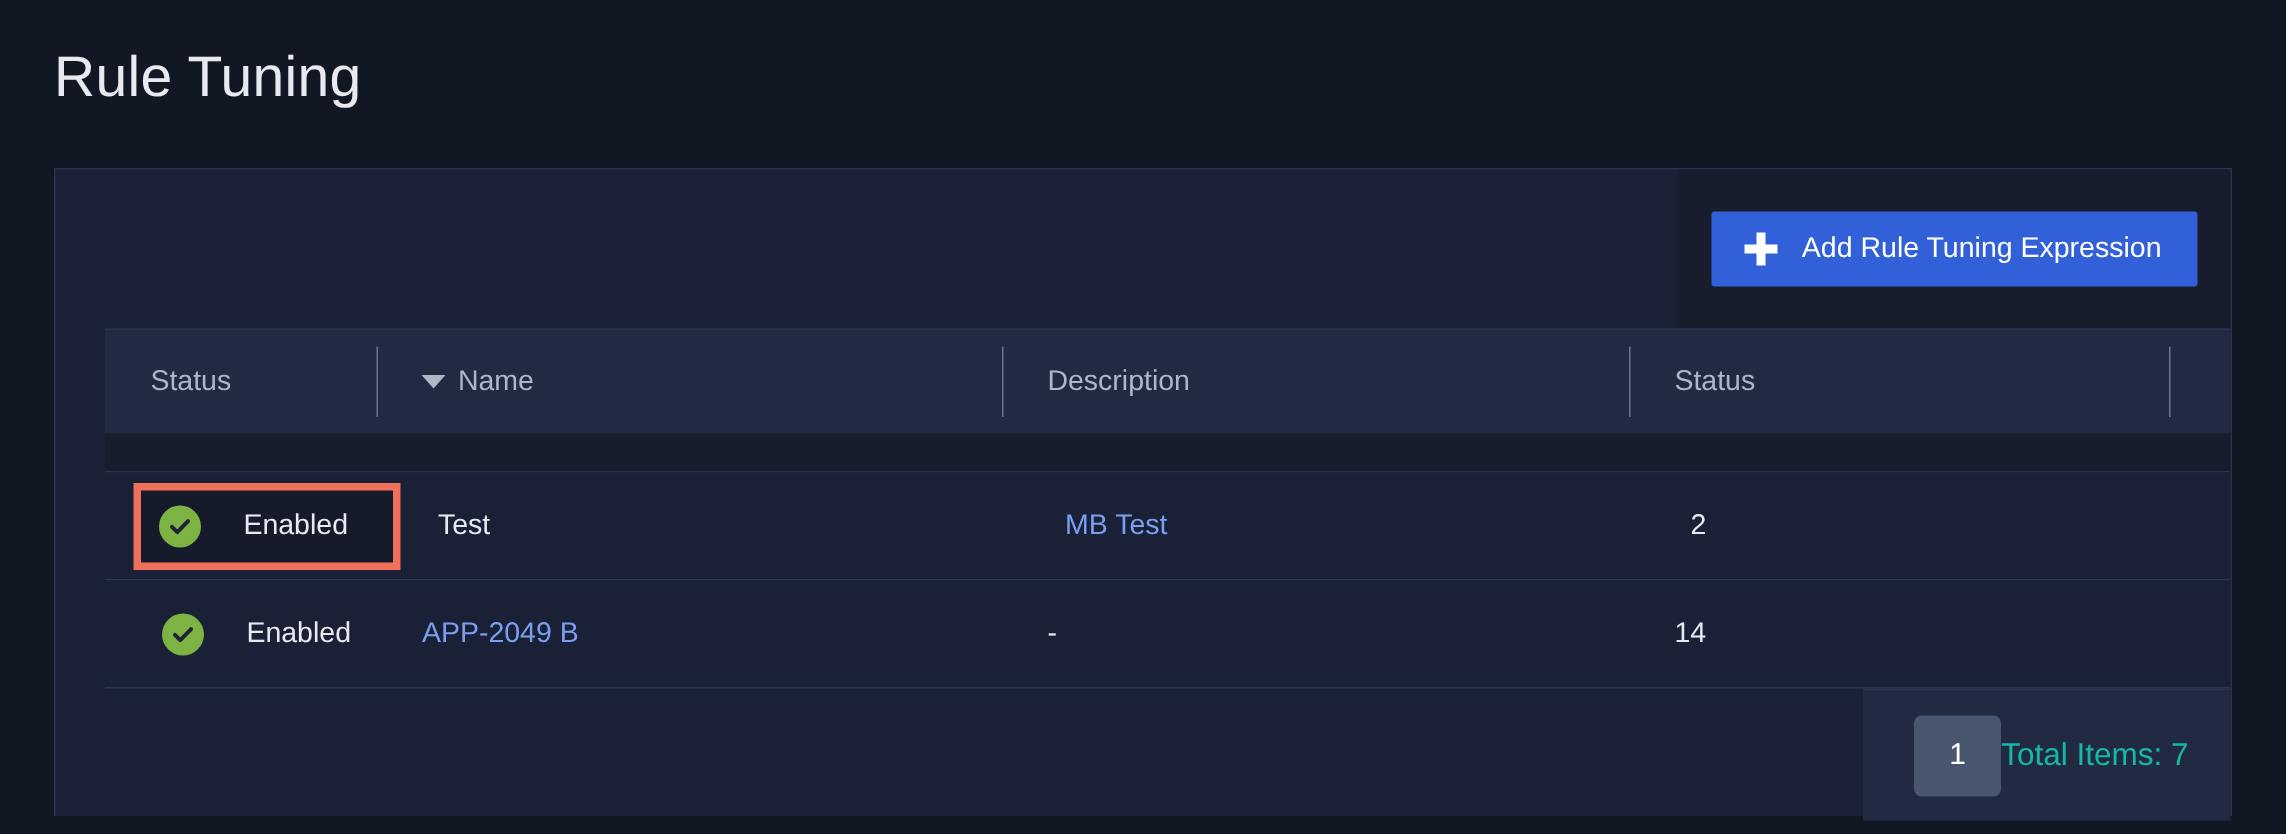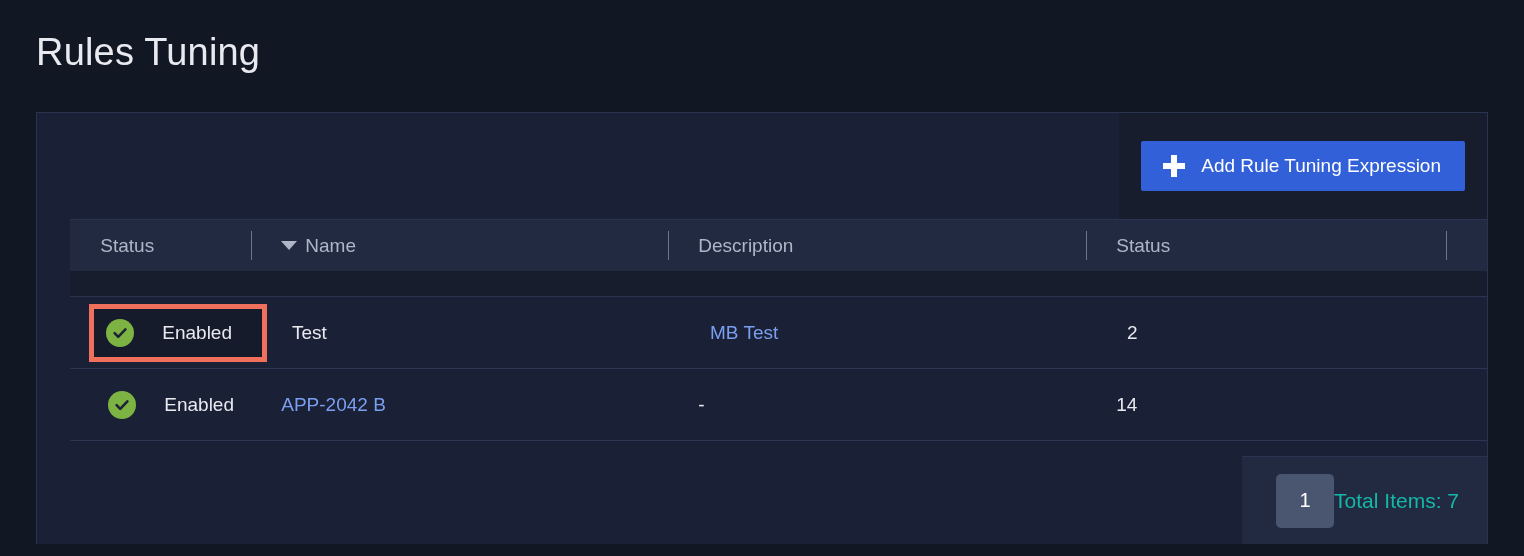--- a/index.html
+++ b/index.html
@@ -95,21 +95,21 @@
   
   .table {
     display: flex;
     flex-direction: column;
     flex: 1 1 auto;
   }
 
   .thead {
     display: flex;
     align-items: stretch;
-    height: 52px;
+    height: 70px;
     background: #222a42;
     border-top: 1px solid #2a3350;
   }
 
   .th {
     display: flex;
     align-items: center;
     font-size: 19px;
     color: #aeb6c8;
     position: relative;
@@ -233,21 +233,21 @@
   .total-items {
     font-size: 21px;
     color: #14b8a6;
   }
 </style>
 </head>
 <body>
 
 <div class="page">
 
-  <h1 class="page-title">Rules Tuning</h1>
+  <h1 class="page-title">Rule Tuning</h1>
 
   <div class="card">
 
     <div class="toolbar">
       <button class="add-btn">
         <span class="plus-icon"></span>
         <span>Add Rule Tuning Expression</span>
       </button>
     </div>
 
@@ -298,21 +298,21 @@
           <span class="status-cell">
             <span class="check-icon">
               <svg width="18" height="18" viewBox="0 0 18 18" aria-hidden="true">
                 <path d="M3.6 9.2 L7.2 12.8 L14.4 5.4" fill="none" stroke="#1d2433" stroke-width="2.6" stroke-linecap="round" stroke-linejoin="round"></path>
               </svg>
             </span>
             <span>Enabled</span>
           </span>
         </div>
         <div class="td col-name">
-          <a class="link" href="#">APP-2042 B</a>
+          <a class="link" href="#">APP-2049 B</a>
         </div>
         <div class="td col-desc">-</div>
         <div class="td col-rules">14</div>
         <div class="td col-actions"></div>
       </div>
 
     </div>
 
     <div class="tfoot">
       <div class="pager">

